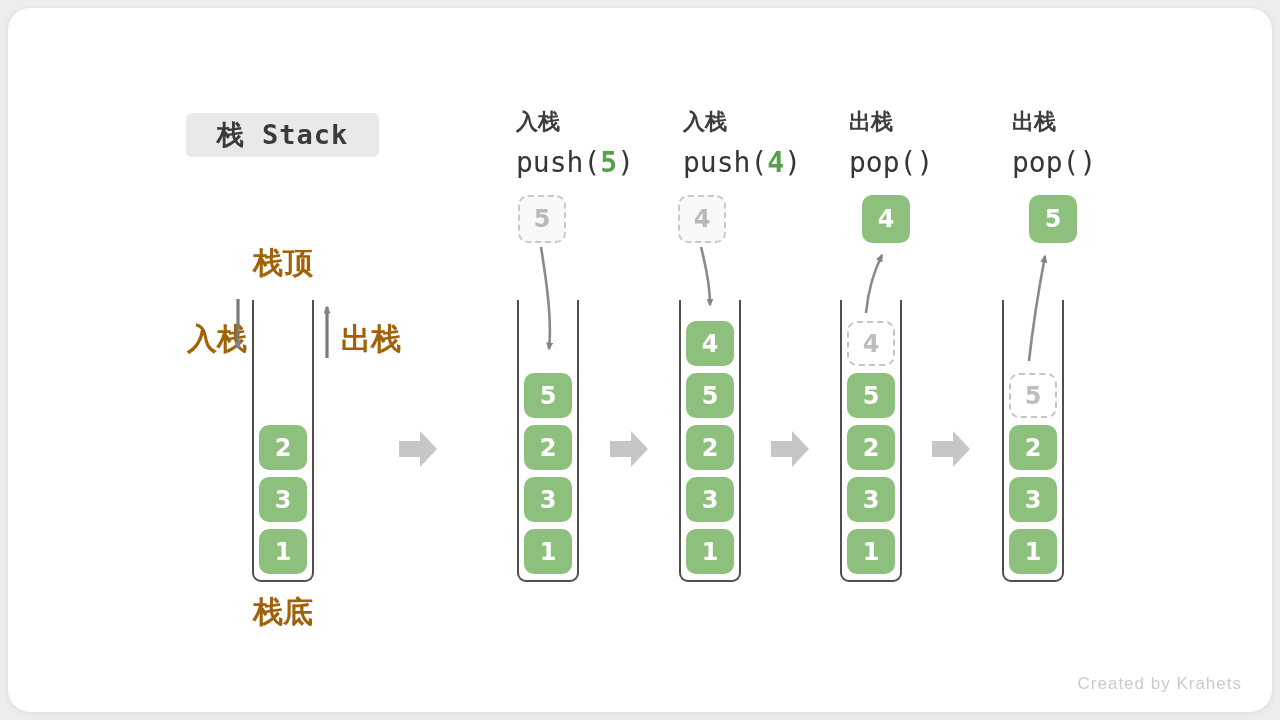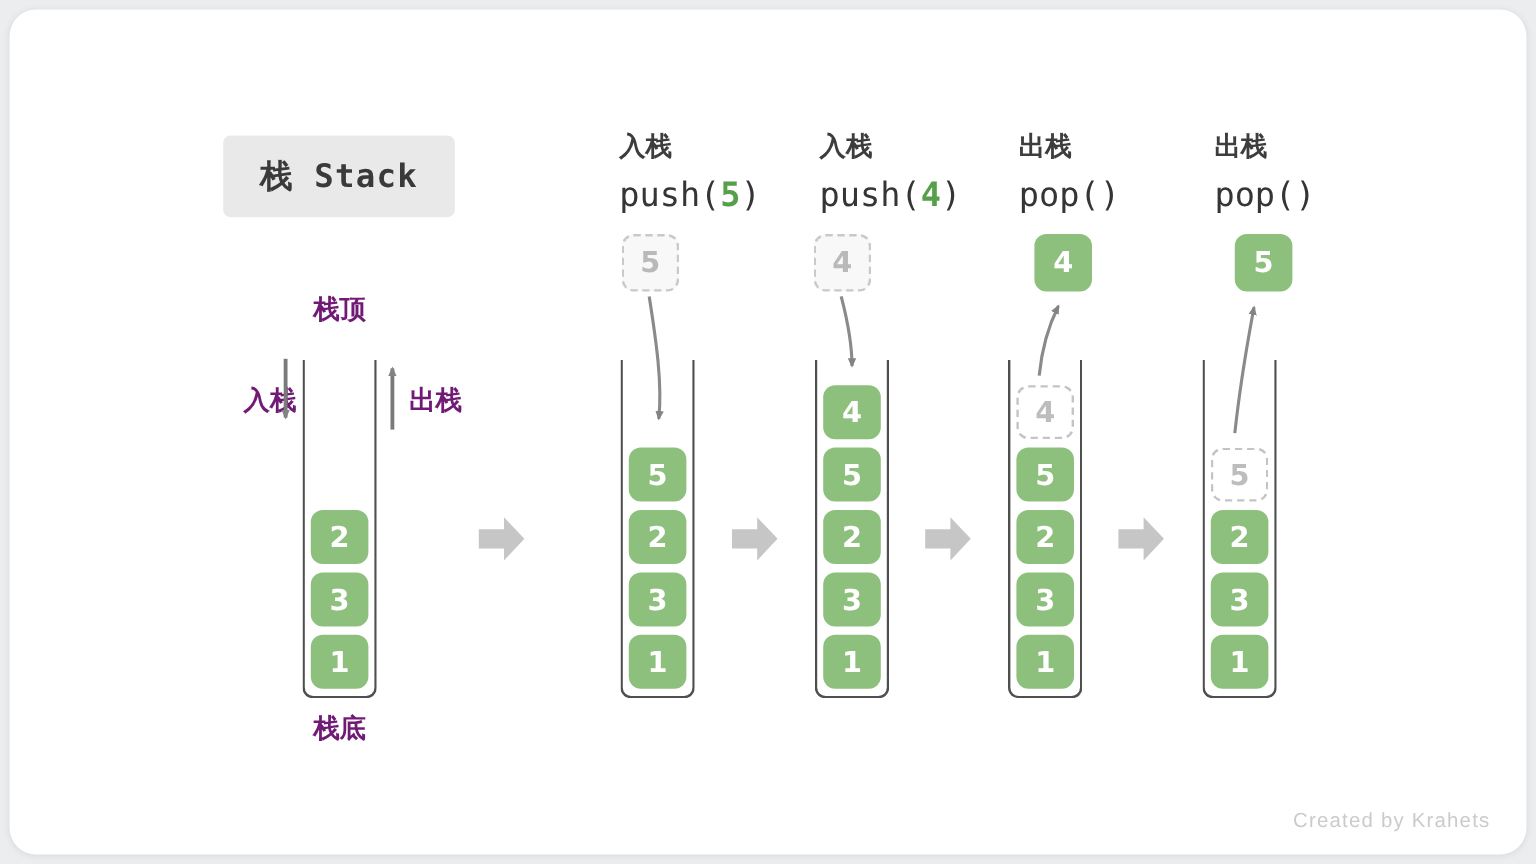--- a/index.html
+++ b/index.html
@@ -7,21 +7,21 @@
     position:relative;width:1280px;height:720px;overflow:hidden;
     background:#ecedef;
     font-family:"DejaVu Sans","Liberation Sans",sans-serif;
   }
   .card{
     position:absolute;left:8px;top:8px;width:1264px;height:704px;
     background:#ffffff;border-radius:22px;
     box-shadow:0 1px 6px rgba(0,0,0,0.08);
   }
   .title-box{
-    position:absolute;left:186px;top:113px;width:193px;height:68px;
+    position:absolute;left:186px;top:113px;width:193px;height:44px;
     background:#e9e9e9;border-radius:6px;
     display:flex;align-items:center;justify-content:center;
     font-family:"DejaVu Sans Mono","Liberation Mono",monospace;
     font-size:27px;font-weight:bold;color:#3a3a3a;letter-spacing:1px;
   }
   .hdr{position:absolute;top:107px;width:170px;}
   .hdr .cn{font-size:22px;font-weight:600;color:#3d3d3d;}
   .hdr .code{
     margin-top:9px;font-family:"DejaVu Sans Mono","Liberation Mono",monospace;
     font-size:28px;color:#353535;
@@ -43,21 +43,21 @@
   .cell.ghost{
     background:#ffffff;border:2px dashed #c4c4c4;color:#bdbdbd;
   }
   .float-box{
     position:absolute;top:195px;width:48px;height:48px;box-sizing:border-box;border-radius:10px;
     display:flex;align-items:center;justify-content:center;
     font-size:24px;font-weight:bold;
   }
   .float-box.ghost{background:#f8f8f8;border:2px dashed #c9c9c9;color:#b9b9b9;}
   .float-box.solid{background:#8ec07d;color:#ffffff;}
-  .lbl{position:absolute;font-size:22px;font-weight:bold;color:#701a75;}
+  .lbl{position:absolute;font-size:30px;font-weight:bold;color:#a16207;}
   .lbl.center{width:120px;text-align:center;}
   .overlay{position:absolute;left:0;top:0;pointer-events:none;}
   .watermark{
     position:absolute;right:38px;top:674px;
     font-family:Liberation Sans, sans-serif;
     font-size:17px;color:#cbcbcb;letter-spacing:1px;
   }
 </style>
 </head>
 <body>

